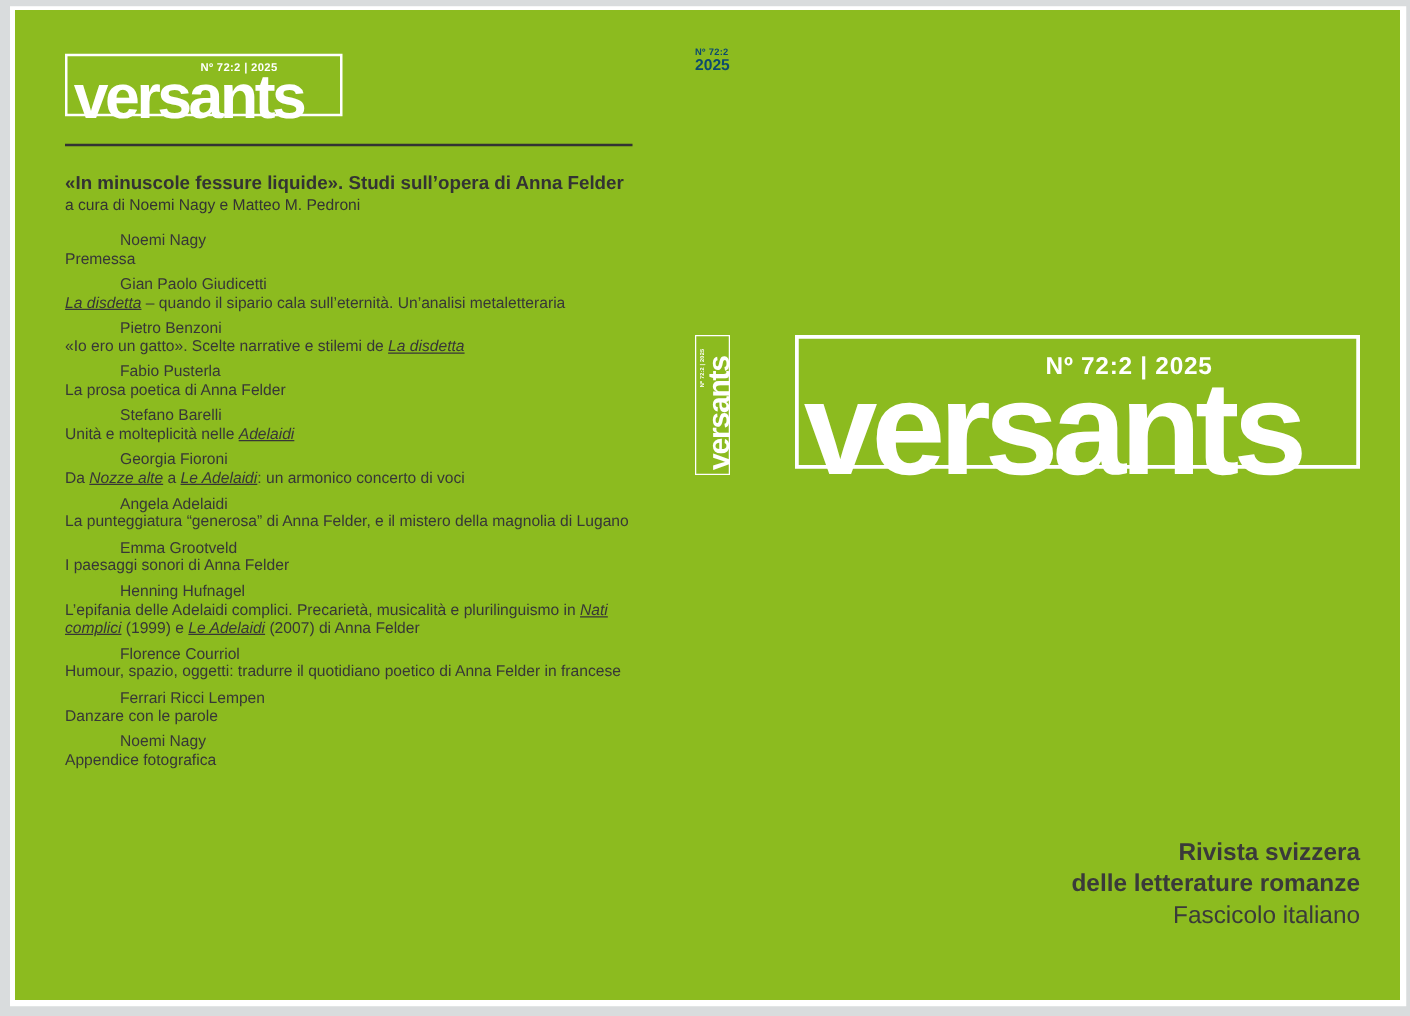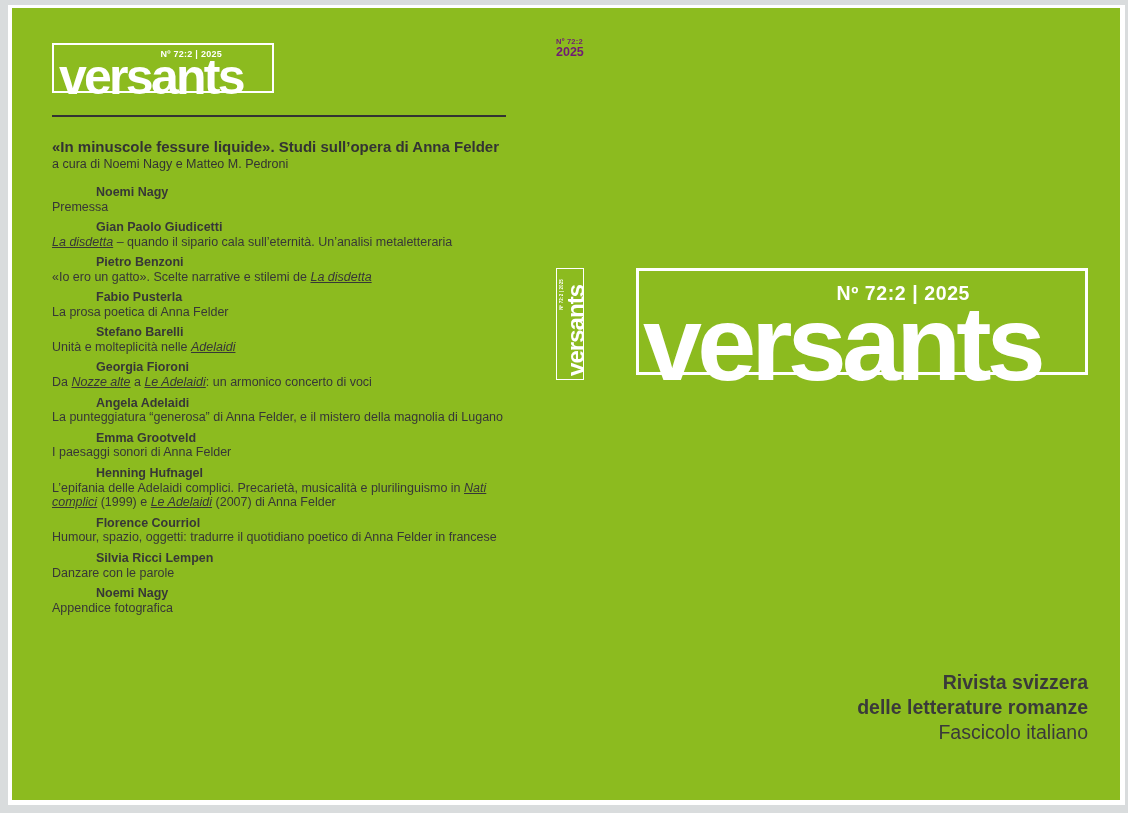--- a/index.html
+++ b/index.html
@@ -31,21 +31,21 @@
 
   .logo-small { left:40px; top:35px; width:222px; height:50px; }
   .logo-small .logo-word { font-size:50px; letter-spacing:-0.055em; left:5px; bottom:-11px; }
   .logo-small .logo-meta { font-size:9px; top:4px; right:50px; }
 
   .logo-big { left:624px; top:260px; width:452px; height:107px; border-width:3px; }
   .logo-big .logo-word { font-size:106px; letter-spacing:-0.045em; left:4px; bottom:-24px; }
   .logo-big .logo-meta { font-size:19.5px; top:11px; right:115px; }
 
   
-  .spine-issue { position:absolute; left:544px; top:29px; color:#701a75; font-weight:bold; }
+  .spine-issue { position:absolute; left:544px; top:29px; color:#0c4a6e; font-weight:bold; }
   .spine-issue .no   { font-size:7.5px; line-height:9px; letter-spacing:0.03em; }
   .spine-issue .year { font-size:12.5px; line-height:13px; }
 
   .spine-logo-wrap { position:absolute; left:544px; top:260px; width:28px; height:112px; }
   .spine-logo-inner {
     position:absolute; left:-42px; top:42px; width:112px; height:28px;
     transform:rotate(-90deg);
   }
   .logo-spine { left:0; top:0; width:112px; height:28px; border-width:1.5px; }
   .logo-spine .logo-word { font-size:24px; letter-spacing:-0.04em; left:3px; bottom:-5px; }
@@ -53,21 +53,21 @@
 
   
   .rule { position:absolute; left:40px; top:107px; width:454px; height:2px; background:#333333; }
 
   .toc-head { position:absolute; left:40px; top:130px; width:480px; color:#333333; }
   .toc-head h1 { font-size:15px; font-weight:bold; line-height:17px; }
   .toc-head .sub { font-size:12.5px; line-height:15px; margin-top:2px; }
 
   .toc { position:absolute; left:40px; top:177px; width:472px; color:#373737; }
   .toc-entry { margin-bottom:5.5px; }
-  .toc-author { font-size:12.5px; font-weight:bold; line-height:14.8px;padding-left:44px; }
+  .toc-author { font-size:12.5px; font-weight:normal; line-height:14.8px;padding-left:44px; }
   .toc-item-title { font-size:12.5px; line-height:14.8px; }
   .toc-item-title em { font-style:italic;text-decoration:underline; }
 
   
   .tagline { position:absolute; right:32px; top:662px; text-align:right; color:#3a3a3a; }
   .tagline .l1, .tagline .l2 { font-size:19.5px; font-weight:bold; line-height:25px; }
   .tagline .l3 { font-size:19.5px; font-weight:normal; line-height:25px; }
 </style>
 </head>
 <body>
@@ -122,21 +122,21 @@
         </div>
         <div class="toc-entry">
           <div class="toc-author">Henning Hufnagel</div>
           <div class="toc-item-title"><span>L’epifania delle Adelaidi complici. Precarietà, musicalità e plurilinguismo in </span><em>Nati complici</em><span> (1999) e </span><em>Le Adelaidi</em><span> (2007) di Anna Felder</span></div>
         </div>
         <div class="toc-entry">
           <div class="toc-author">Florence Courriol</div>
           <div class="toc-item-title"><span>Humour, spazio, oggetti: tradurre il quotidiano poetico di Anna Felder in francese</span></div>
         </div>
         <div class="toc-entry">
-          <div class="toc-author">Silvia Ricci Lempen</div>
+          <div class="toc-author">Ferrari Ricci Lempen</div>
           <div class="toc-item-title"><span>Danzare con le parole</span></div>
         </div>
         <div class="toc-entry">
           <div class="toc-author">Noemi Nagy</div>
           <div class="toc-item-title"><span>Appendice fotografica</span></div>
         </div>
       </div>
 
     <div class="spine-issue">
       <div class="no">Nº 72:2</div>

